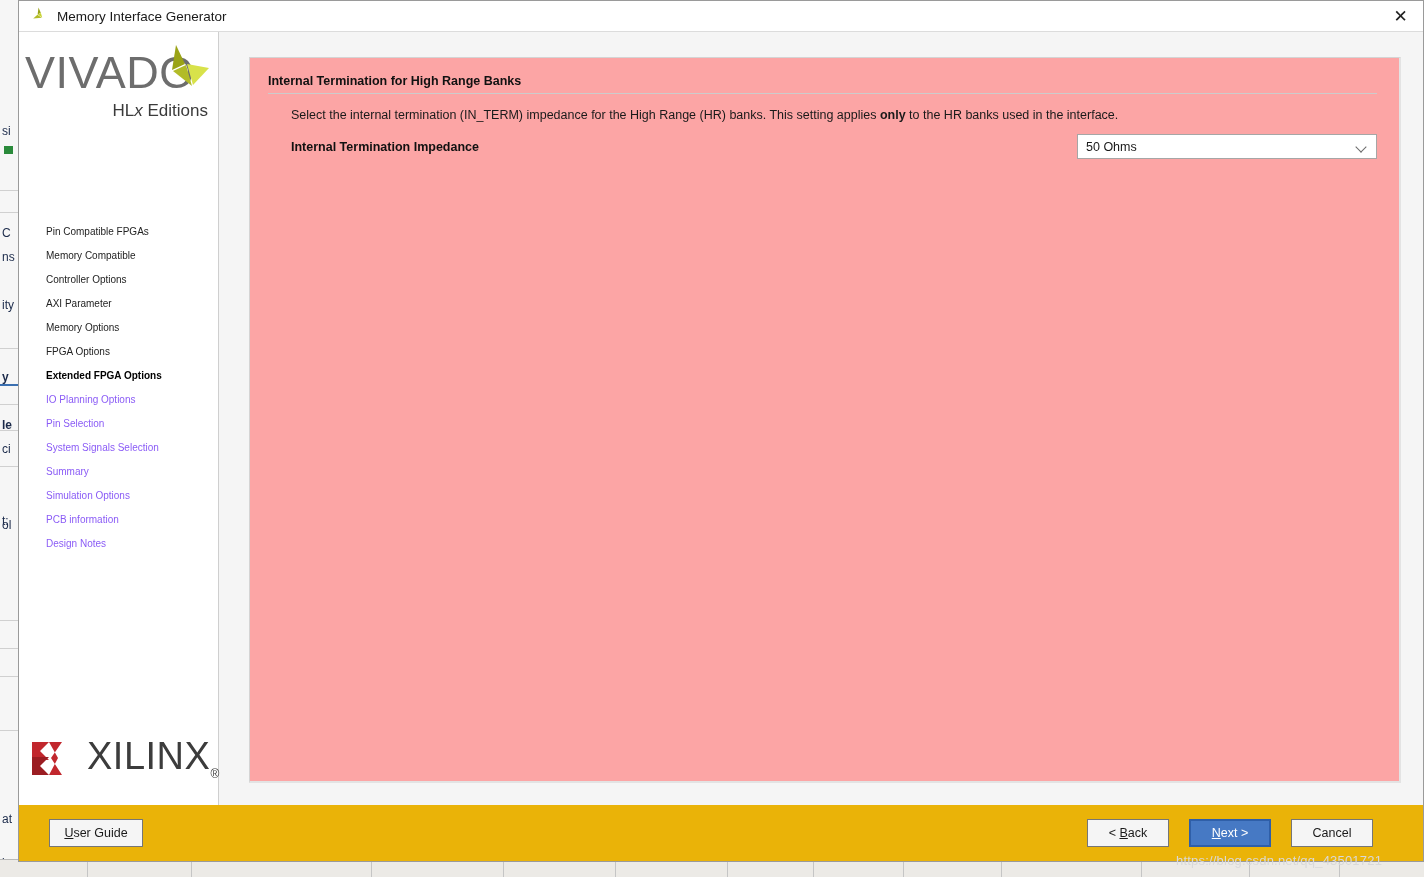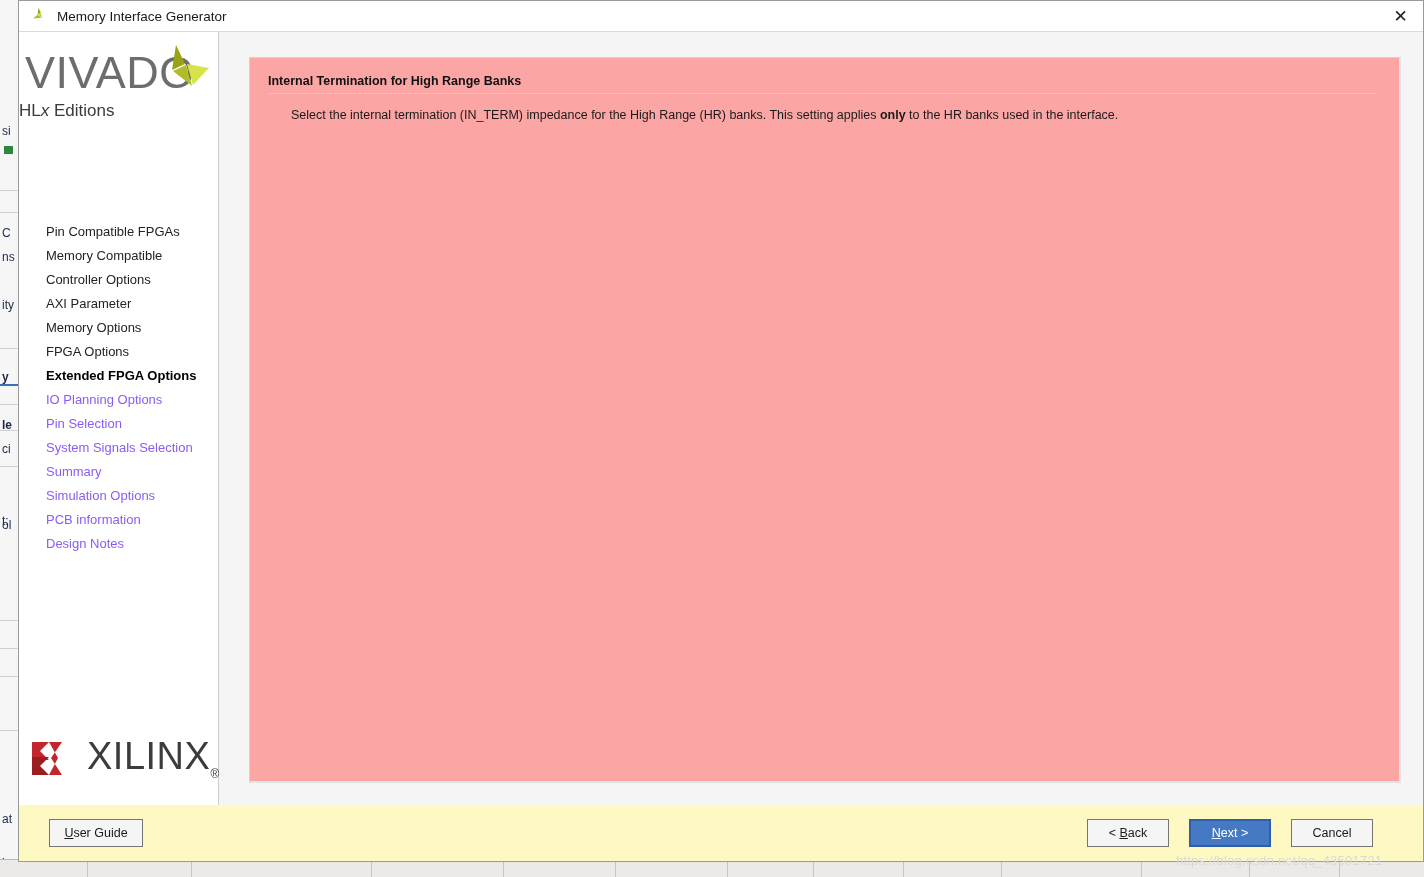--- a/index.html
+++ b/index.html
@@ -122,34 +122,34 @@
     font-family: "Liberation Sans", sans-serif;
     font-weight: 300;
     margin-left: 6px;
     line-height: 1;
     display: inline-block;
   }
   .vivado-reg {
     font-size: 11px; color: #8d8d8d; vertical-align: super;
   }
   .vivado-sub {
-    font-size: 17px; color: #3b3b3b; text-align: left;
+    font-size: 17px; color: #3b3b3b; text-align: right;
     margin-top: 6px; margin-right: 10px;
   }
   .vivado-sub i { font-style: italic; }
   .pinwheel {
     position: absolute; right: 8px; top: 10px; width: 58px; height: 52px;
   }
 
   .nav-list {
     margin-top: 68px;
     padding-left: 27px;
   }
   .nav-item {
-    font-size: 13px;
+    font-size: 10px;
     color: #232323;
     height: 24px;
     line-height: 24px;
     white-space: nowrap;
   }
   .nav-item.active { font-weight: bold; color: #000; }
   .nav-item.disabled { color: #8b5cf6; }
 
   .xilinx-logo {
     position: absolute; left: 10px; bottom: 24px;
@@ -225,21 +225,21 @@
     border-bottom: 1.6px solid #6b6b6b;
     transform: rotate(-45deg);
   }
 
   
   .footer {
     flex: 0 0 56px;
     display: flex; align-items: center;
     padding: 0 50px 0 30px;
     position: relative;
-    background: #fef9c3;
+    background: #eab308;
   }
   .btn {
     height: 28px;
     min-width: 82px;
     background: #f5f5f5;
     border: 1px solid #767676;
     font-size: 12.5px;
     color: #1a1a1a;
     display: flex; align-items: center; justify-content: center;
     font-family: "Liberation Sans", sans-serif;
@@ -395,20 +395,29 @@
     <div class="main-area">
       <div class="content-panel">
 
         <div class="section-title">Internal Termination for High Range Banks</div>
         <div class="section-rule"></div>
 
         <div class="desc-text">
           <span>Select the internal termination (IN_TERM) impedance for the High Range (HR) banks. This setting applies </span><b>only</b><span> to the HR banks used in the interface.</span>
         </div>
 
+        <div class="field-row">
+          <div class="field-label">Internal Termination Impedance</div>
+          <div class="field-control">
+            <div class="combo">
+              <span>50 Ohms</span>
+              <span class="combo-arrow"></span>
+            </div>
+          </div>
+        </div>
 
       </div>
     </div>
   </div>
 
   <div class="footer">
     <div class="btn user-guide">
       <span><u>U</u><span>ser Guide</span></span>
     </div>
     <div class="footer-right">

